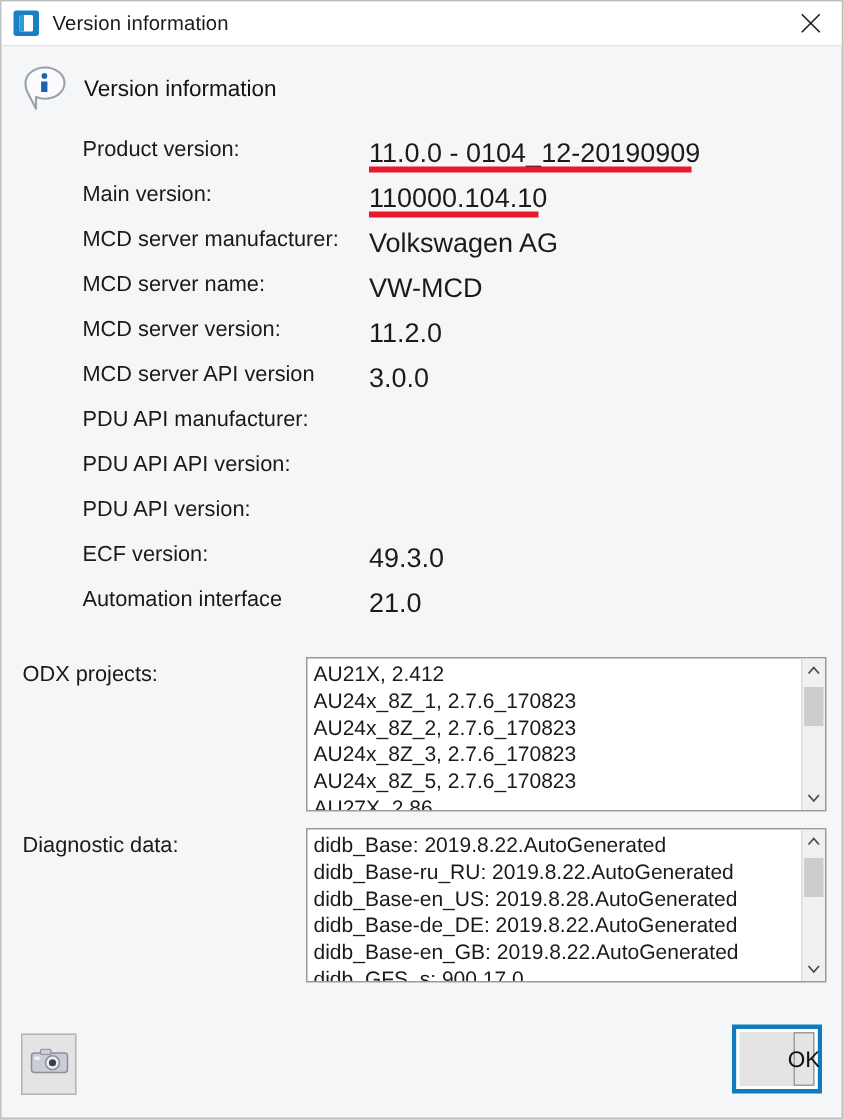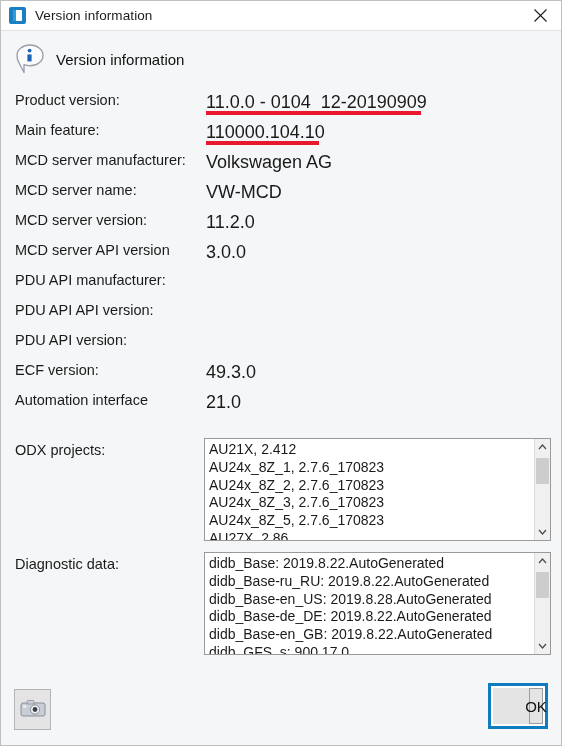--- a/index.html
+++ b/index.html
@@ -101,20 +101,21 @@
     position: absolute;
     left: 0;
     top: 88px;
     width: 562px;
   }
   .row {
     position: relative;
     height: 30px;
     display: flex;
     align-items: flex-start;
+    margin-left: 40px;
   }
   .lbl {
     position: absolute;
     left: 14px;
     top: 3px;
     font-size: 14.5px;
     color: #1a1a1a;
     white-space: nowrap;
   }
   .val {
@@ -279,21 +280,21 @@
     <div class="header-text">Version information</div>
   </div>
 
   <div class="fields">
     <div class="row">
       <div class="lbl">Product version:</div>
       <div class="val">11.0.0  -  0104_12-20190909</div>
       <div class="underline u1"></div>
     </div>
     <div class="row">
-      <div class="lbl">Main feature:</div>
+      <div class="lbl">Main version:</div>
       <div class="val">110000.104.10</div>
       <div class="underline u2"></div>
     </div>
     <div class="row">
       <div class="lbl">MCD server manufacturer:</div>
       <div class="val">Volkswagen AG</div>
     </div>
     <div class="row">
       <div class="lbl">MCD server name:</div>
       <div class="val">VW-MCD</div>

